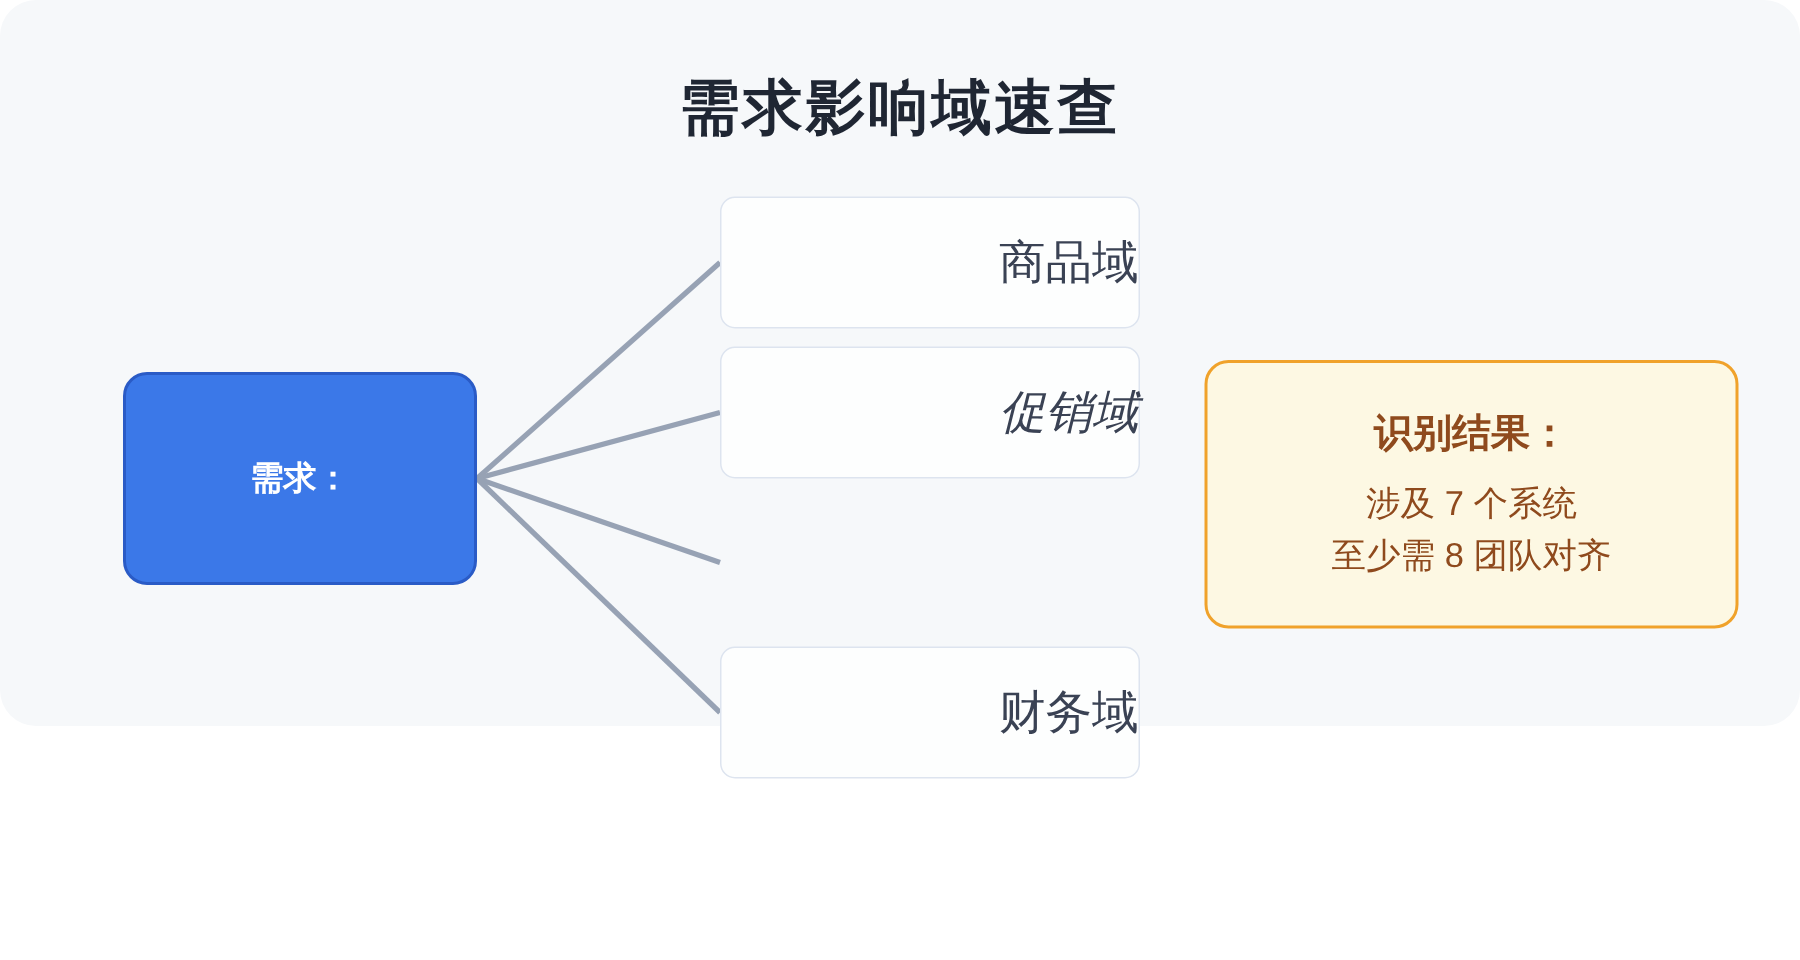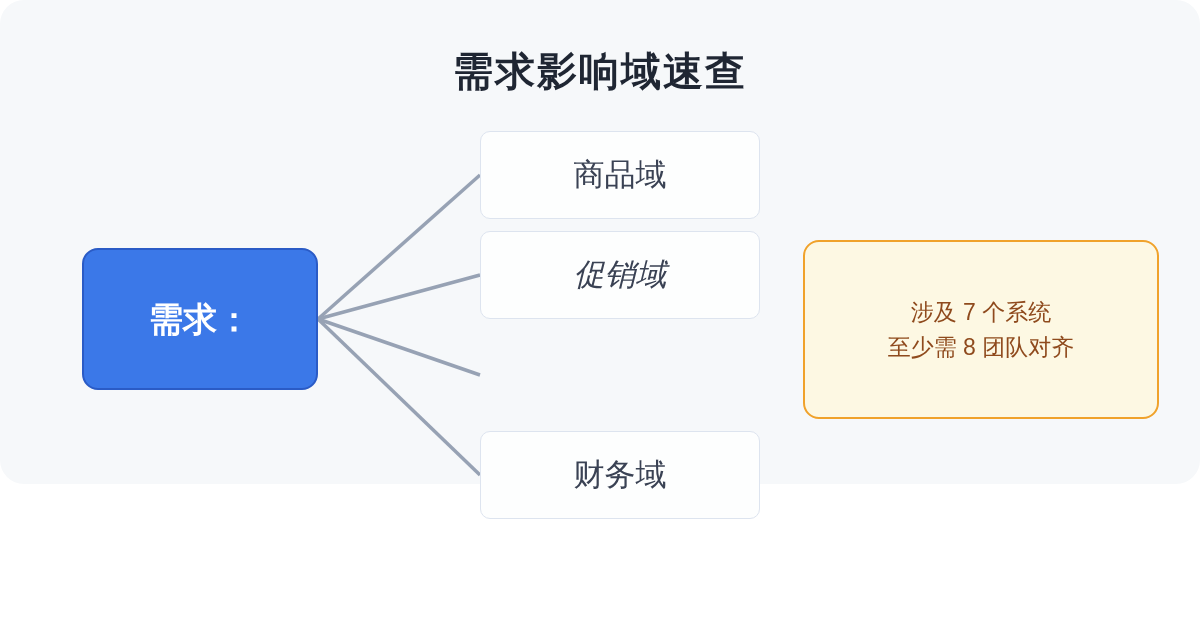--- a/index.html
+++ b/index.html
@@ -50,37 +50,37 @@
     height: 142px;
     box-sizing: border-box;
     background: #3b78e8;
     border: 2px solid #2a5bc6;
     border-radius: 16px;
     display: flex;
     flex-direction: column;
     align-items: center;
     justify-content: center;
     color: #ffffff;
-    font-size: 34px;
+    font-size: 22px;
     font-weight: 700;
     line-height: 44px;
     text-align: center;
   }
   .domain-box {
     position: absolute;
     left: 480px;
     width: 280px;
     height: 88px;
     box-sizing: border-box;
     background: #fdfefe;
     border: 1.5px solid #dde4ef;
     border-radius: 10px;
     display: flex;
     align-items: center;
-    justify-content: center;
+    justify-content: flex-end;
     font-size: 31px;
     color: #3a4254;
   }
   .domain-box.d1 { top: 131px; }
   .domain-box.d2 { top: 231px; font-style: italic; }
   .domain-box.d3 { top: 331px; }
   .domain-box.d4 { top: 431px; }
   .result-card {
     position: absolute;
     left: 803px;
@@ -131,16 +131,17 @@
     <span>商品域</span>
   </div>
   <div class="domain-box d2">
     <span>促销域</span>
   </div>
   <div class="domain-box d4">
     <span>财务域</span>
   </div>
 
   <div class="result-card">
+    <div class="result-heading">识别结果：</div>
     <div class="result-line">涉及 7 个系统</div>
     <div class="result-line">至少需 8 团队对齐</div>
   </div>
 </div>
 
 </body></html>

